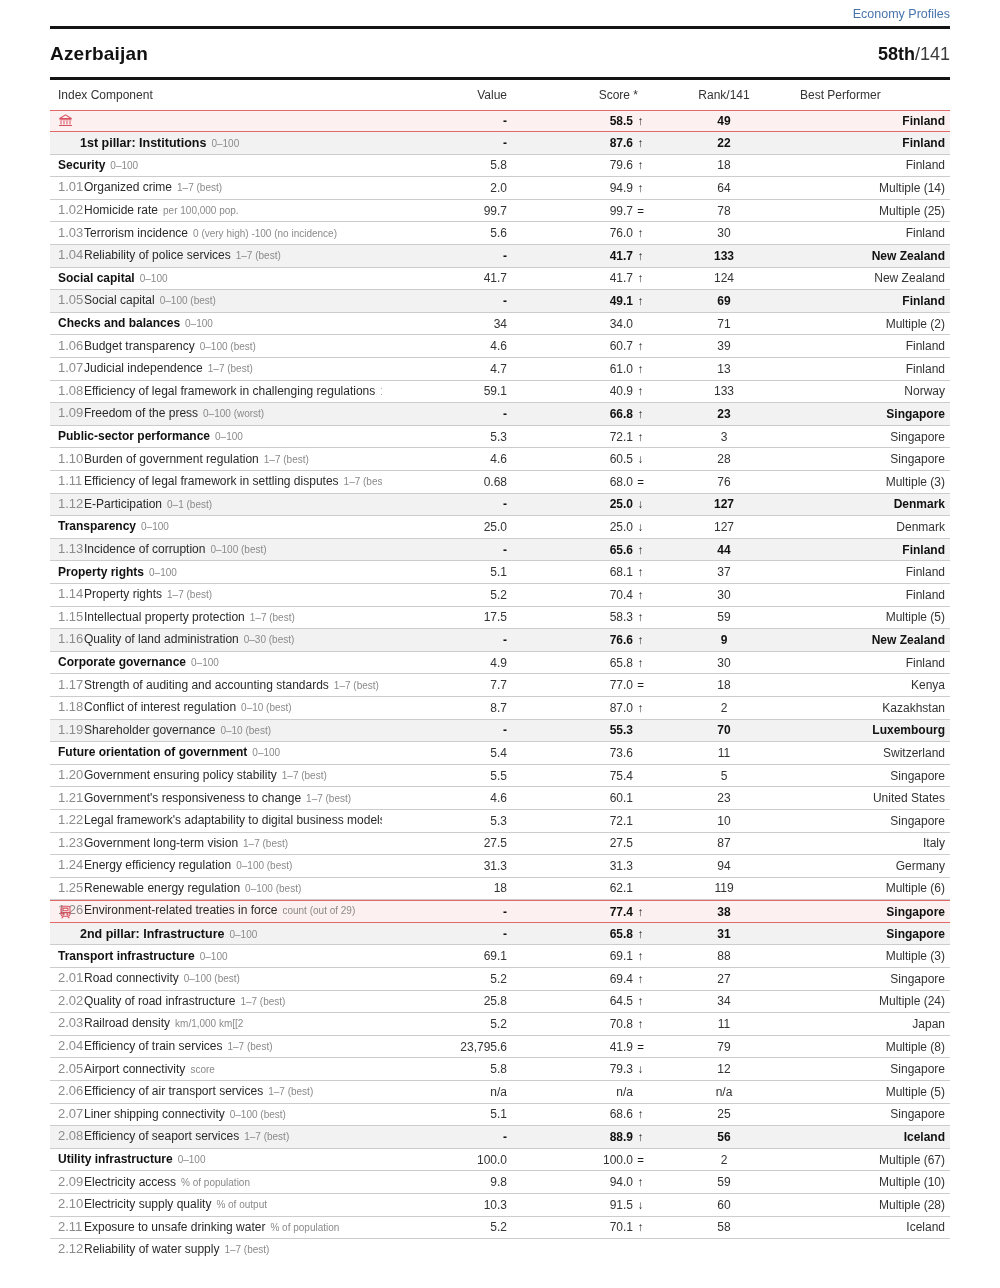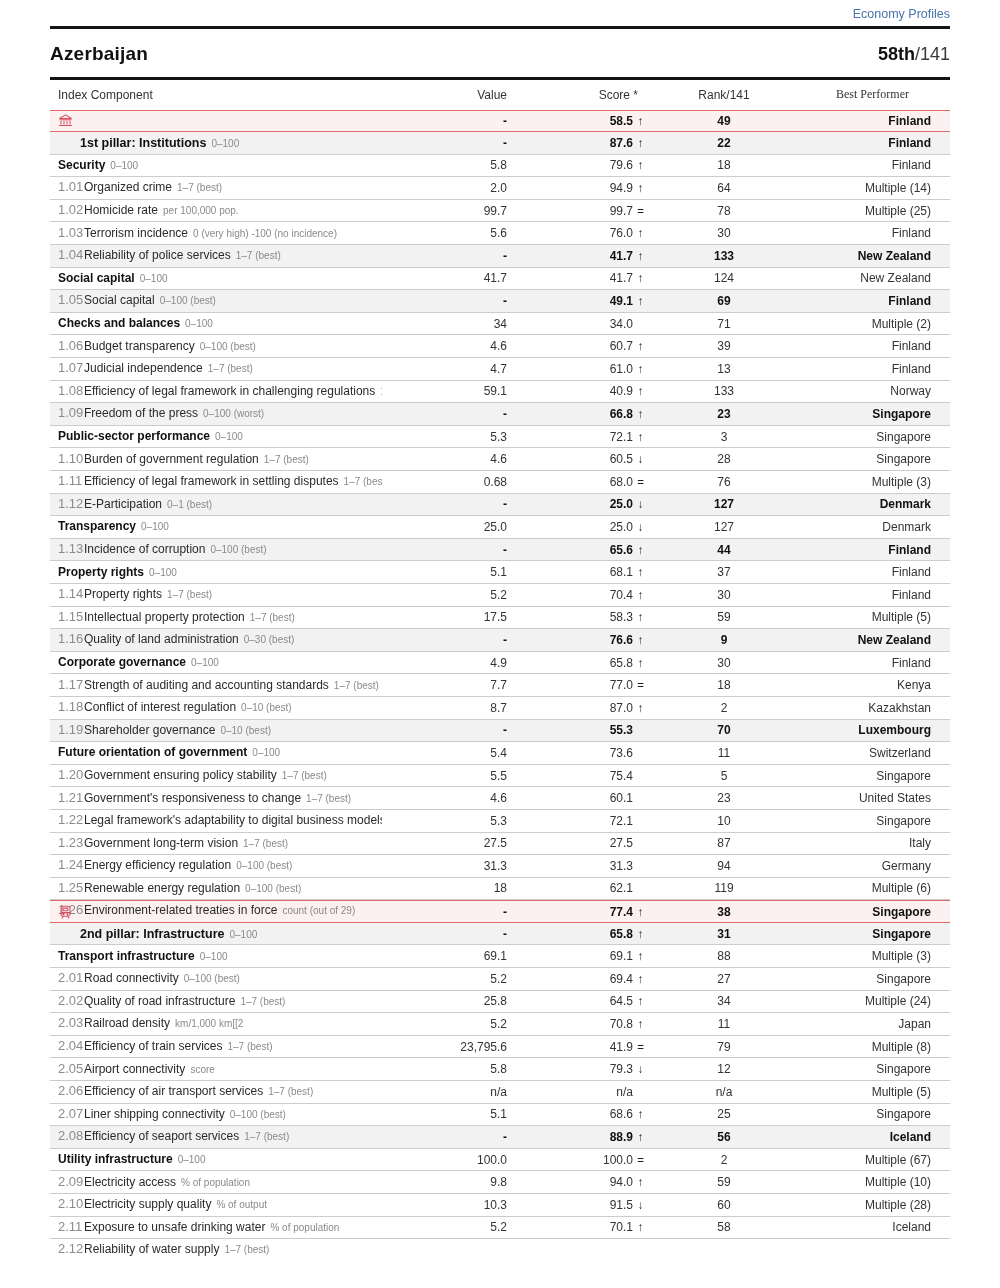--- a/index.html
+++ b/index.html
@@ -23,33 +23,33 @@
   .rank-total { font-weight:400; color:#3a3a3a; }
 
   
   .grid-cols { display:grid; grid-template-columns:1fr 95px 107px 88px 150px; align-items:center;gap:32px; }
 
   .thead { height:30px; font-size:12px; color:#333; }
   .thead .h-label { padding-left:8px; text-align:left; }
   .thead .h-value { text-align:right; padding-right:2px; }
   .thead .h-score { text-align:right; padding-right:10px; }
   .thead .h-rank  { text-align:center; }
-  .thead .h-best  { text-align:center; padding-right:5px;font-family:Liberation Serif, serif; }
+  .thead .h-best  { text-align:left; padding-right:5px; }
 
   .row { height:22.6px; box-sizing:border-box; border-bottom:1px solid #cccccc; font-size:12px; background:#fff; }
   .row .label-cell { display:flex; align-items:baseline; padding-left:8px; overflow:hidden; white-space:nowrap; }
   .row .icon-slot { align-self:center; display:inline-flex; margin-right:7px; }
   .row .num  { width:26px; flex:0 0 26px; font-size:13px; color:#8c8c8c; }
   .row .lbl  { color:#2a2a2a;margin-top:44px; }
   .row .unit { font-size:10px; color:#8a8a8a; margin-left:5px; }
   .row .value { text-align:right; padding-right:2px; color:#333; }
   .row .score { display:flex; justify-content:flex-end; align-items:center; color:#333; }
   .row .trend { width:15px; flex:0 0 15px; text-align:center; font-size:11.5px; color:#1c1c1c; }
   .row .rank  { text-align:center; color:#333; }
-  .row .best  { text-align:right; padding-right:19px; color:#333; }
+  .row .best  { text-align:right; padding-right:5px; color:#333; }
 
   .row.section { background:#f2f2f2; }
   .row.section .lbl, .row.pillar .lbl { font-weight:700; color:#111; }
   .row.section .value, .row.pillar .value,
   .row.section .score, .row.pillar .score,
   .row.section .rank,  .row.pillar .rank,
   .row.section .best,  .row.pillar .best { font-weight:700; color:#111; }
 
   .row.pillar {
     background:#fcf1f0;

